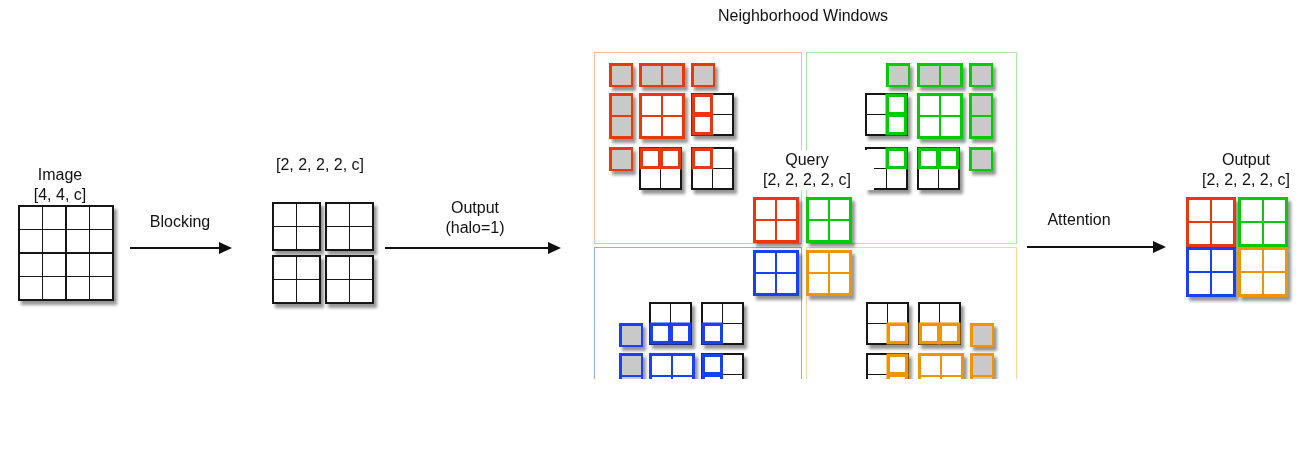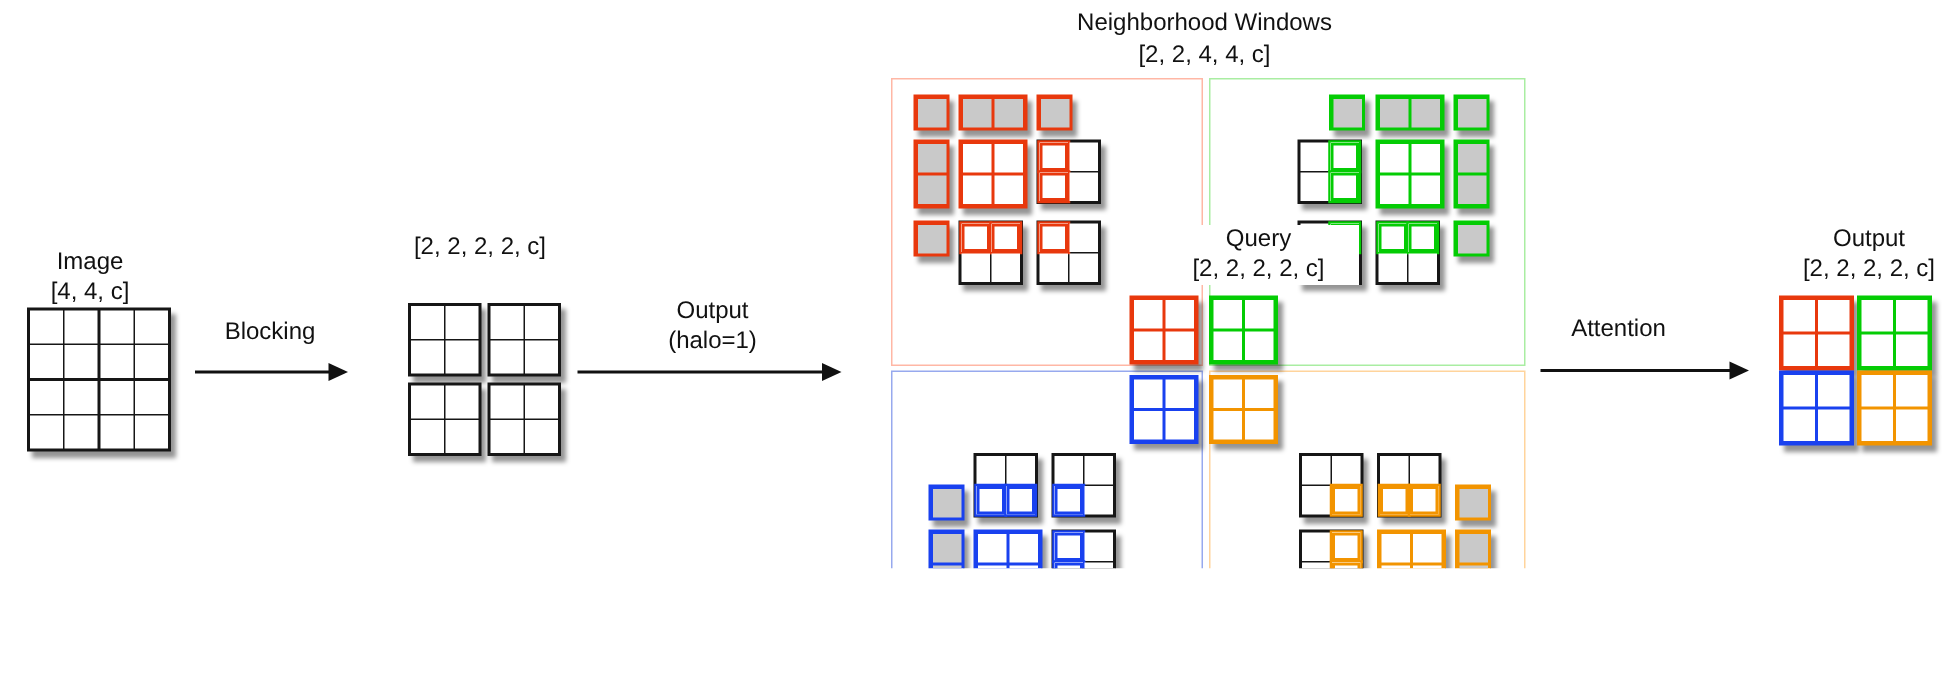--- a/index.html
+++ b/index.html
@@ -13,31 +13,30 @@
   .arrow{position:absolute;height:2px;background:#111;}
   .arrow-head{position:absolute;right:-12px;top:-5px;width:0;height:0;
     border-left:13px solid #111;border-top:6px solid transparent;border-bottom:6px solid transparent;}
   .group-box{position:absolute;border:1.5px solid #ccc;background:transparent;}
   .figure{position:absolute;}
   .piece{position:absolute;display:grid;box-shadow:3px 4px 3px rgba(0,0,0,0.42);}
   .piece.dark{background:#161616;padding:1.5px;gap:1.5px;}
   .piece.colored{padding:2.5px;gap:2.5px;}
   .cell{background:#fff;}
   .cell.halo{background:#c9c9c9;}
-  .qlabel{background:#fff;z-index:3;padding:0 2px;margin-left:32px;}
+  .qlabel{background:#fff;z-index:3;padding:0 2px;}
   .figure.front{z-index:4;}
 </style>
 </head>
 <body>
 
 <div class="canvas">
 
   <div class="lbl title" style="left:653px;top:5px;width:300px;">
     <div>Neighborhood Windows</div>
-    <div>[2, 2, 4, 4, c]</div>
   </div>
 
   <div class="lbl" style="left:5px;top:165px;width:110px;">
     <div>Image</div>
     <div class="l2">[4, 4, c]</div>
   </div>
   <div class="figure" style="left: 18px; top: 205px;">
       <div class="piece dark" style="left: 0px; top: 0px; grid-template-columns: repeat(4, 22px); grid-template-rows: repeat(4, 22px);">
         <div class="cell"></div>
         <div class="cell"></div>

